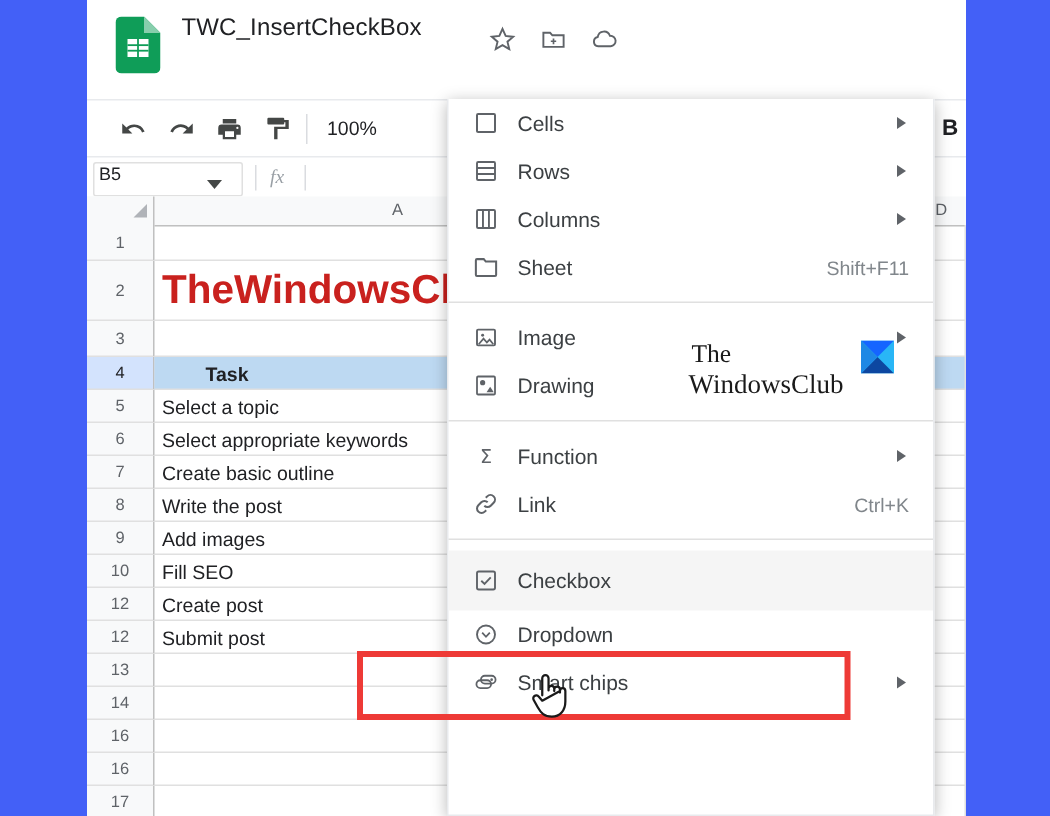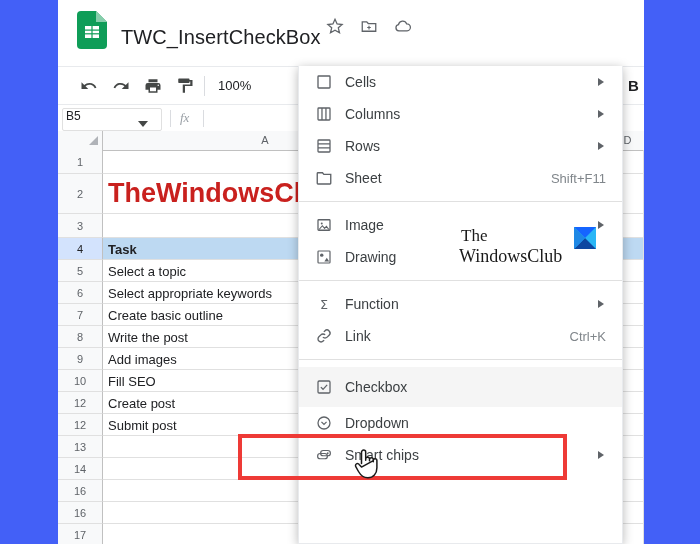--- a/index.html
+++ b/index.html
@@ -20,22 +20,22 @@
 
   
   #titlebar{
     position:absolute;left:0;top:0;width:586px;height:66px;
     background:#fff;
   }
   #doc-icon{
     position:absolute;left:19px;top:11px;width:30px;height:38px;
   }
   #doc-title{
-    position:absolute;left:63px;top:26px;
-    font-size:20px;color:#202124;white-space:nowrap;
+    position:absolute;left:63px;top:10px;
+    font-size:16px;color:#202124;white-space:nowrap;
     letter-spacing:.1px;
   }
   .title-ico{
     position:absolute;top:17px;width:18px;height:18px;
     color:#5f6368;
   }
   #star-icon{left:268px;}
   #move-icon{left:302px;}
   #cloud-icon{left:336px;}
 
@@ -303,21 +303,21 @@
       </div>
   <div class="rowhead" style="top: 19px; height: 24px; line-height: 24px;">1</div>
       <div class="datarow" style="top: 19px; height: 24px;"></div>
       <div class="rowhead" style="top: 43px; height: 40px; line-height: 40px;">2</div>
       <div class="datarow" style="top: 43px; height: 40px;"></div>
       <div id="bannerA2" style="top: 47px;">TheWindowsClub</div>
       <div class="rowhead" style="top: 83px; height: 24px; line-height: 24px;">3</div>
       <div class="datarow" style="top: 83px; height: 24px;"></div>
       <div class="rowhead sel" style="top: 107px; height: 22px; line-height: 22px;">4</div>
       <div class="datarow" style="top: 107px; height: 22px; background: rgb(189, 217, 242);"></div>
-      <div class="cellA bold" style="top: 110.5px;">Task</div>
+      <div class="cellA bold" style="top: 110.5px; margin-left: 29px;">Task</div>
       <div class="rowhead" style="top: 129px; height: 22px; line-height: 22px;">5</div>
       <div class="datarow" style="top: 129px; height: 22px;"></div>
       <div class="cellA" style="top: 132.5px;">Select a topic</div>
       <div class="rowhead" style="top: 151px; height: 22px; line-height: 22px;">6</div>
       <div class="datarow" style="top: 151px; height: 22px;"></div>
       <div class="cellA" style="top: 154.5px;">Select appropriate keywords</div>
       <div class="rowhead" style="top: 173px; height: 22px; line-height: 22px;">7</div>
       <div class="datarow" style="top: 173px; height: 22px;"></div>
       <div class="cellA" style="top: 176.5px;">Create basic outline</div>
       <div class="rowhead" style="top: 195px; height: 22px; line-height: 22px;">8</div>
@@ -369,34 +369,34 @@
             <rect x="4" y="4" width="16" height="16" rx="1"></rect>
           </svg>
         </span>
         <span class="mi-label">Cells</span>
         <span class="mi-arrow"></span>
       </div>
       <div class="mi">
         <span class="mi-ico">
           <svg width="18" height="18" viewBox="0 0 24 24" fill="none" stroke="#5f6368" stroke-width="1.7">
             <rect x="4" y="4" width="16" height="16" rx="1"></rect>
-            <path d="M9.3 4v16M14.6 4v16"></path>
-          </svg>
-        </span>
-        <span class="mi-label">Columns</span>
+            <path d="M4 9.3h16M4 14.6h16"></path>
+          </svg>
+        </span>
+        <span class="mi-label">Rows</span>
         <span class="mi-arrow"></span>
       </div>
       <div class="mi">
         <span class="mi-ico">
           <svg width="18" height="18" viewBox="0 0 24 24" fill="none" stroke="#5f6368" stroke-width="1.7">
             <rect x="4" y="4" width="16" height="16" rx="1"></rect>
-            <path d="M4 9.3h16M4 14.6h16"></path>
-          </svg>
-        </span>
-        <span class="mi-label">Rows</span>
+            <path d="M9.3 4v16M14.6 4v16"></path>
+          </svg>
+        </span>
+        <span class="mi-label">Columns</span>
         <span class="mi-arrow"></span>
       </div>
       <div class="mi">
         <span class="mi-ico">
           <svg width="18" height="18" viewBox="0 0 24 24" fill="none" stroke="#5f6368" stroke-width="1.8">
             <path d="M3 19V6a1 1 0 0 1 1-1h6l1.8 2.2H21v11.8a1 1 0 0 1-1 1H4a1 1 0 0 1-1-1z"></path>
           </svg>
         </span>
         <span class="mi-label">Sheet</span>
         <span class="mi-accel">Shift+F11</span>

